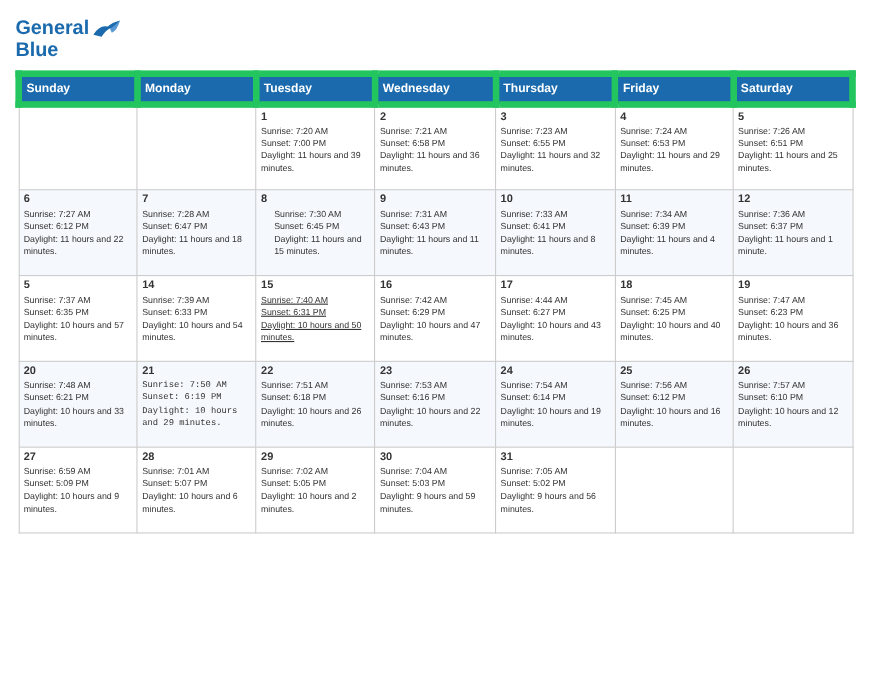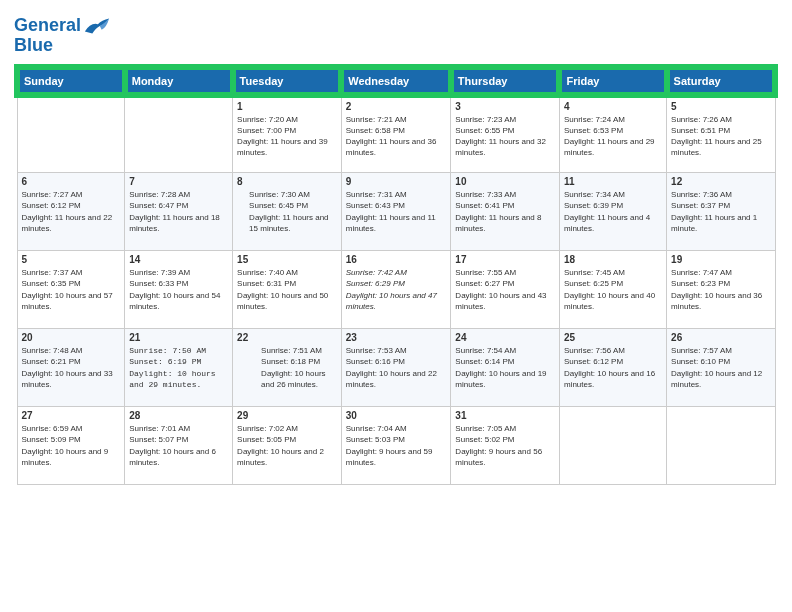--- a/index.html
+++ b/index.html
@@ -219,33 +219,33 @@
 Daylight: 10 hours and 57 minutes.</div>
           </td>
           <td>
             <span class="day-num">14</span>
             <div class="day-info" style="white-space: pre-line;">Sunrise: 7:39 AM
 Sunset: 6:33 PM
 Daylight: 10 hours and 54 minutes.</div>
           </td>
           <td>
             <span class="day-num">15</span>
-            <div class="day-info" style="white-space: pre-line;">Sunrise: 7:40 AM
+            <div class="day-info" style="white-space: pre-line; text-decoration: underline;">Sunrise: 7:40 AM
 Sunset: 6:31 PM
 Daylight: 10 hours and 50 minutes.</div>
           </td>
           <td>
             <span class="day-num">16</span>
-            <div class="day-info" style="white-space: pre-line; font-style: italic;">Sunrise: 7:42 AM
+            <div class="day-info" style="white-space: pre-line;">Sunrise: 7:42 AM
 Sunset: 6:29 PM
 Daylight: 10 hours and 47 minutes.</div>
           </td>
           <td>
             <span class="day-num">17</span>
-            <div class="day-info" style="white-space: pre-line;">Sunrise: 7:55 AM
+            <div class="day-info" style="white-space: pre-line;">Sunrise: 4:44 AM
 Sunset: 6:27 PM
 Daylight: 10 hours and 43 minutes.</div>
           </td>
           <td>
             <span class="day-num">18</span>
             <div class="day-info" style="white-space: pre-line;">Sunrise: 7:45 AM
 Sunset: 6:25 PM
 Daylight: 10 hours and 40 minutes.</div>
           </td>
           <td>
@@ -263,21 +263,21 @@
 Daylight: 10 hours and 33 minutes.</div>
           </td>
           <td>
             <span class="day-num">21</span>
             <div class="day-info" style="white-space: pre-line; font-family: Liberation Mono, monospace;">Sunrise: 7:50 AM
 Sunset: 6:19 PM
 Daylight: 10 hours and 29 minutes.</div>
           </td>
           <td>
             <span class="day-num">22</span>
-            <div class="day-info" style="white-space: pre-line; margin-left: 24px;">Sunrise: 7:51 AM
+            <div class="day-info" style="white-space: pre-line;">Sunrise: 7:51 AM
 Sunset: 6:18 PM
 Daylight: 10 hours and 26 minutes.</div>
           </td>
           <td>
             <span class="day-num">23</span>
             <div class="day-info" style="white-space: pre-line;">Sunrise: 7:53 AM
 Sunset: 6:16 PM
 Daylight: 10 hours and 22 minutes.</div>
           </td>
           <td>

